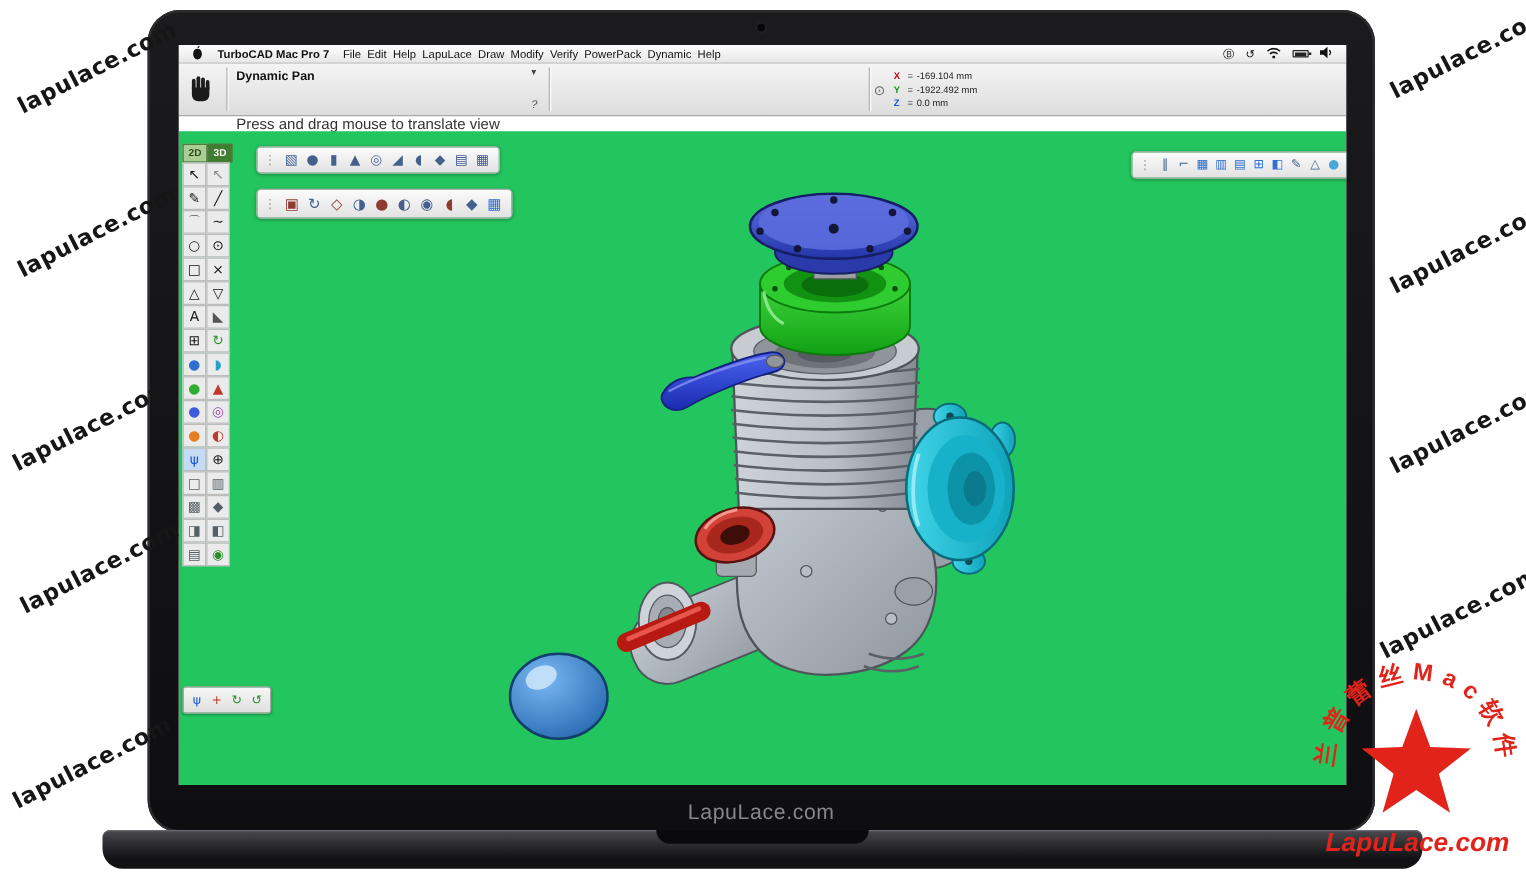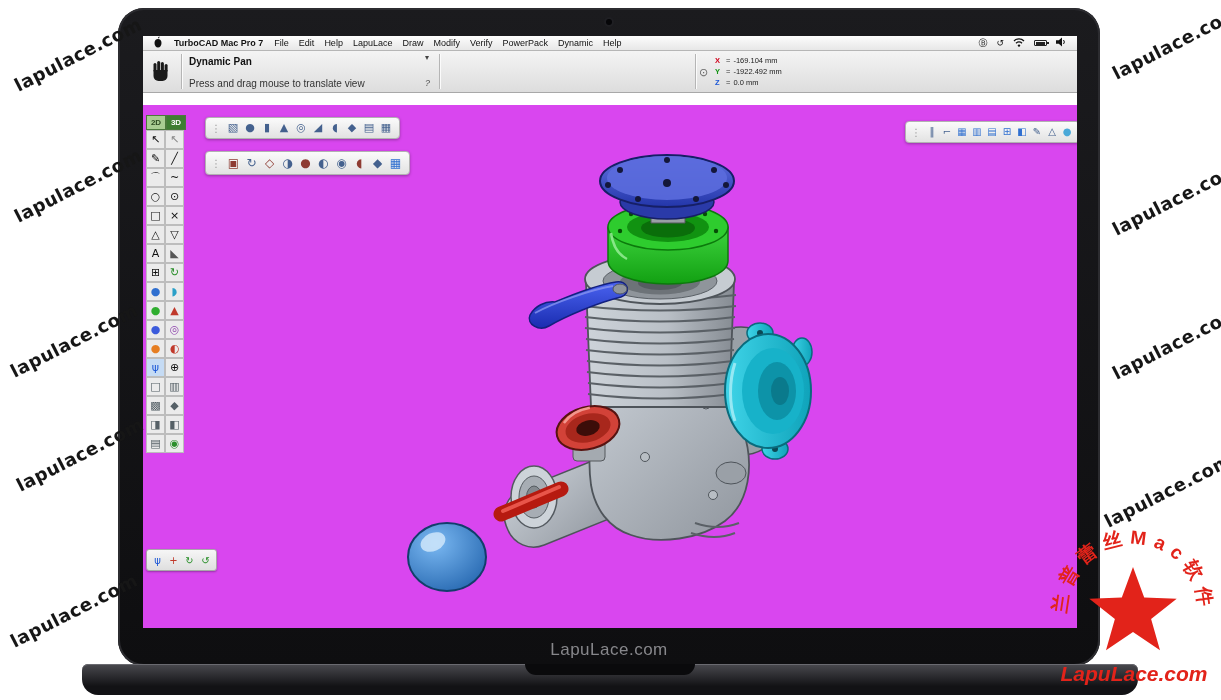--- a/index.html
+++ b/index.html
@@ -26,50 +26,50 @@
               background:#0a0a0c;border-radius:0 0 12px 12px}
 
   
   .screen{position:absolute;left:143px;top:36px;width:934px;height:592px;background:#fff;z-index:3;overflow:hidden}
 
   
   .menubar{position:absolute;left:0;top:0;width:100%;height:15px;
            background:linear-gradient(#fdfdfd,#e7e7e7);border-bottom:1px solid #b6b6b6;
            display:flex;align-items:center;gap:11px;padding:0 10px;font-size:9px;color:#111}
   .menubar .app{font-weight:bold}
-  .menus{display:flex;gap:10px;align-items:flex-start}
+  .menus{display:flex;gap:5px;align-items:flex-start}
   .statuses{margin-left:auto;display:flex;gap:9px;align-items:center;font-size:9px}
   .batt{width:13px;height:6px;border:1px solid #222;border-radius:1px;position:relative;display:inline-block}
   .batt::after{content:"";position:absolute;right:-3px;top:1px;width:2px;height:2px;background:#222}
   .battcell{position:absolute;left:.5px;top:.5px;width:9px;height:3.5px;background:#222;display:block}
 
   
   .optionsbar{position:absolute;left:0;top:15px;width:100%;height:42px;
               background:linear-gradient(#f4f4f4,#dddddd);border-bottom:1px solid #a8a8a8}
   .vsep{position:absolute;top:3px;bottom:3px;width:1px;background:#b5b5b5;box-shadow:1px 0 0 #fbfbfb}
   .handbox{position:absolute;left:8px;top:8px}
   .toolname{position:absolute;left:46px;top:5px;font-size:10px;font-weight:bold;color:#111}
-  .toolhint{position:absolute;left:46px;top:27px;font-size:10px;color:#333}
+  .toolhint{position:absolute;left:46px;top:41px;font-size:12px;color:#333}
   .ddl{position:absolute;left:282px;top:2px;font-size:8px;color:#444}
   .hlp{position:absolute;left:282px;top:27px;font-size:9px;color:#555;font-style:italic}
   .coordsicon{position:absolute;left:556px;top:15px;font-size:11px;color:#666}
   .coords{position:absolute;left:572px;top:4px;font-size:7.5px;color:#1c1c1c}
   .crow{display:flex;gap:3px;line-height:11px}
   .crow b{width:8px;font-weight:bold}
   .crow .eq{color:#333}
 
   
   .titlebar{position:absolute;left:0;top:57px;width:100%;height:12px;
             background:linear-gradient(#e4e4e4,#cecece);border-bottom:1px solid #9f9f9f;
             font-size:8px;color:#3a3a3a;text-align:center;line-height:12px}
   .dots{position:absolute;left:8px;top:3px;display:flex;gap:5px}
   .dot{width:6px;height:6px;border-radius:50%;background:#c3c3c3;border:1px solid #9a9a9a}
 
   
-  .canvas{position:absolute;left:0;top:69px;width:934px;height:523px;background:#d946ef}
+  .canvas{position:absolute;left:0;top:69px;width:934px;height:523px;background:#22c55e}
   .model{position:absolute;left:40px;top:0;width:892px;height:522px}
 
   
   .palette{position:absolute;left:3px;top:10px;width:40px;z-index:5}
   .tabs{display:flex;height:15px;font-size:8px;font-weight:bold}
   .tab{flex:1;text-align:center;line-height:14px;border:1px solid #4c7a3c}
   .t2d{background:#a9cd92;color:#2c4a20}
   .t3d{background:#3f7d32;color:#fff}
   .tools{display:grid;grid-template-columns:19px 19px;grid-auto-rows:19px}
   .tcell{width:19px;height:19px;background:#ebebeb;border:1px solid #bdbdbd;font-size:11px;

